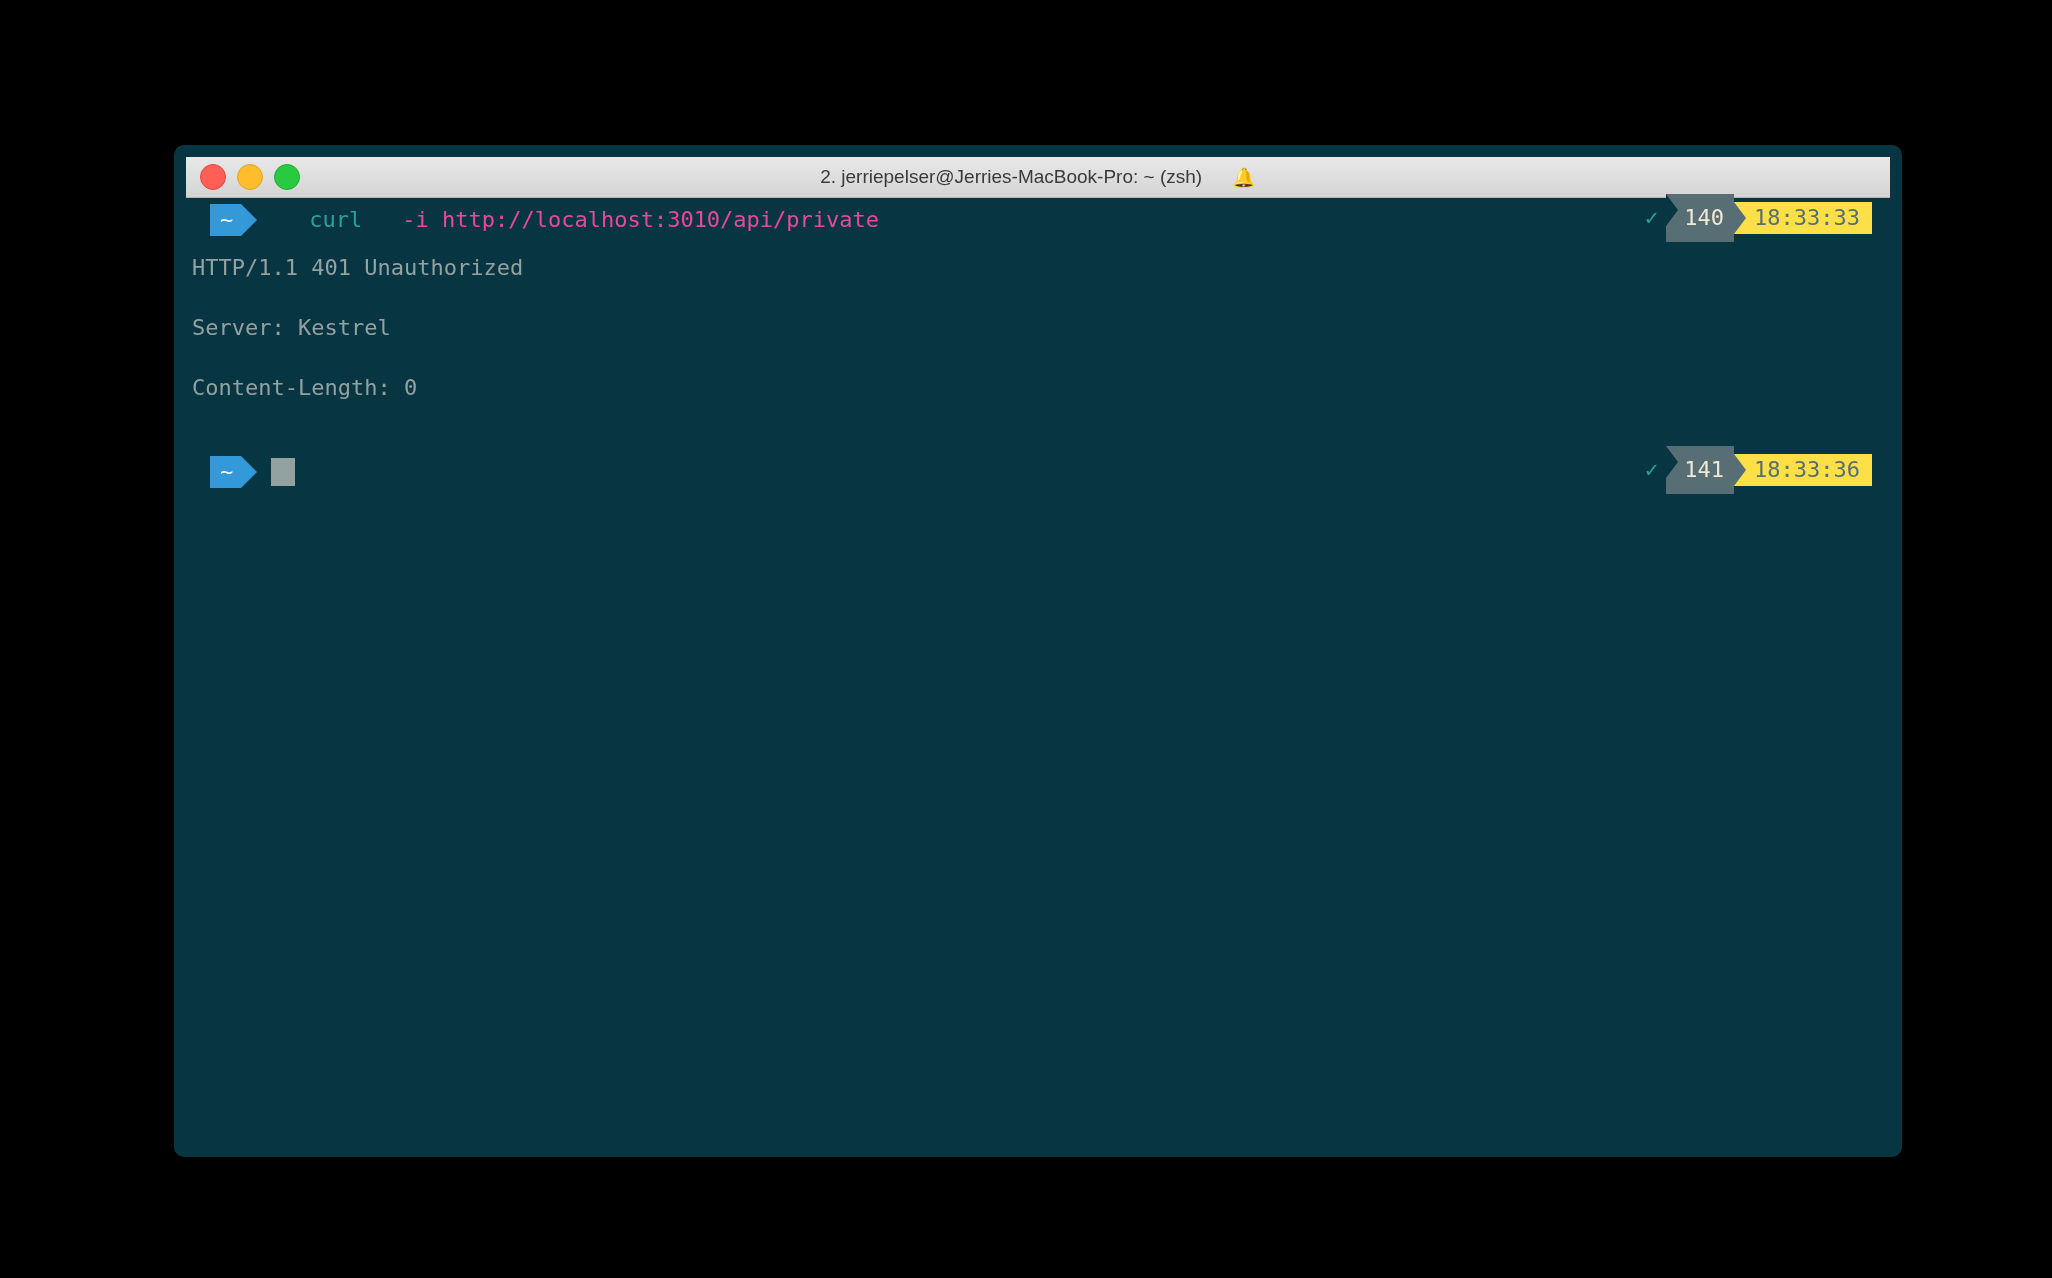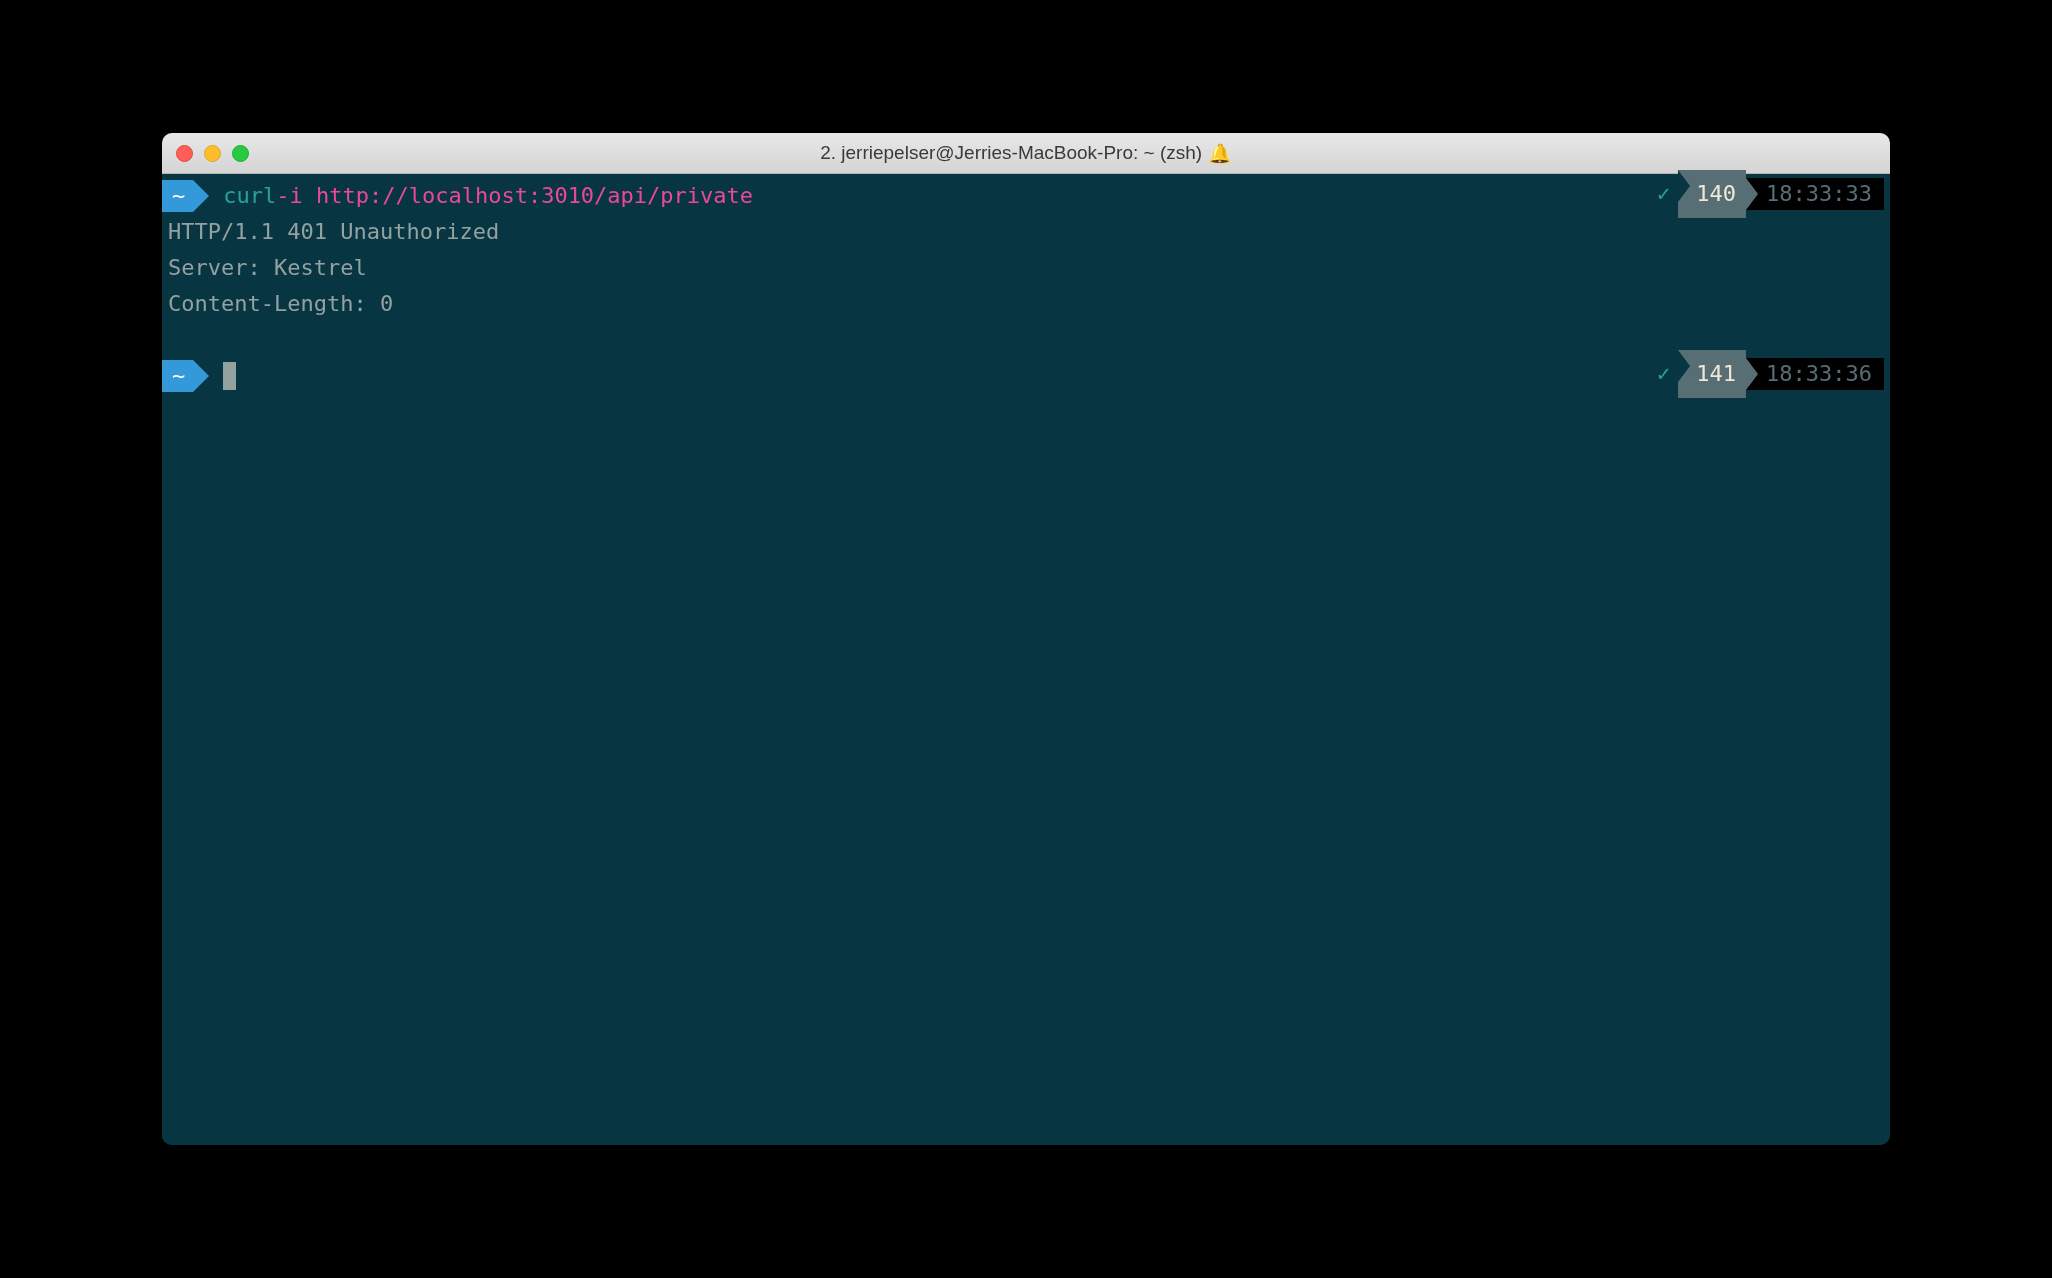--- a/index.html
+++ b/index.html
@@ -1,17 +1,17 @@
 <!DOCTYPE html>
 <html><head>
   <meta charset="utf-8">
   <style>
     * {
       margin: 0;
-      padding: 0;
+      padding: 12px;
       box-sizing: border-box;
     }
 
     body {
       background: #000;
       width: 2052px;
       height: 1278px;
       display: flex;
       align-items: center;
       justify-content: center;
@@ -111,24 +111,24 @@
       right: -16px;
       top: 0;
       width: 0;
       height: 0;
       border-top: 16px solid transparent;
       border-bottom: 16px solid transparent;
       border-left: 16px solid #3399d9;
     }
 
     .cmd {
-      margin-left: 12px;
-      display: flex;
-      align-items: center;
-      gap: 0;
+      margin-left: 26px;
+      display: flex;
+      align-items: center;
+      gap: 16px;
     }
 
     .cmd-curl { color: #2aa198; }
     .cmd-rest { color: #ec4899; }
 
     .right-status {
       position: absolute;
       right: 6px;
       top: 0;
       height: 32px;
@@ -164,21 +164,21 @@
       left: 0;
       top: 0;
       width: 0;
       height: 0;
       border-top: 16px solid transparent;
       border-bottom: 16px solid transparent;
       border-left: 12px solid #073642;
     }
 
     .seg-time {
-      background: #000000;
+      background: #fde047;
       color: #586e75;
       height: 32px;
       display: flex;
       align-items: center;
       padding: 0 12px 0 20px;
       font-size: 22px;
       position: relative;
     }
 
     .seg-time::before {

